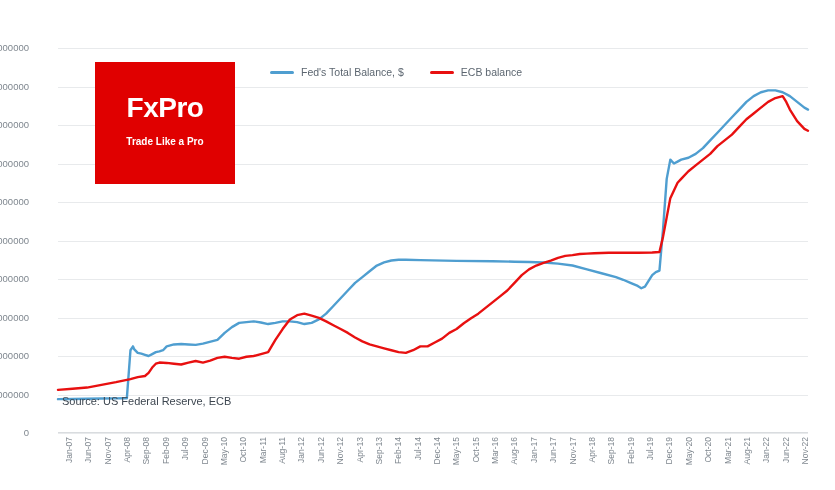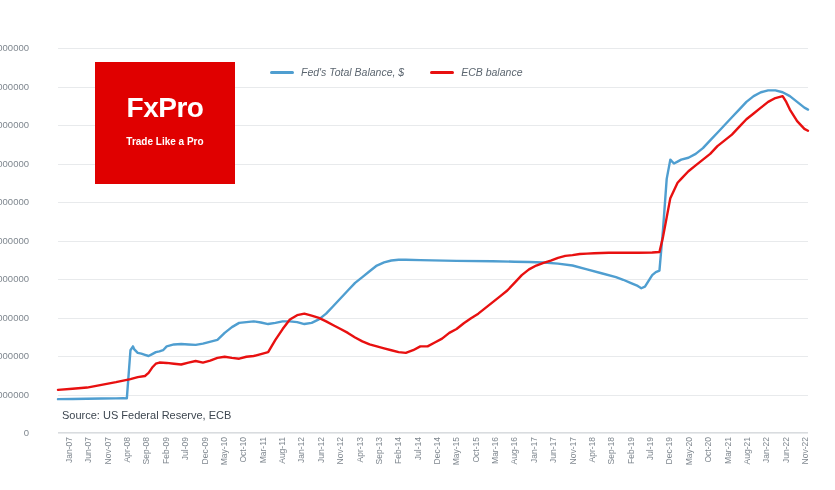--- a/index.html
+++ b/index.html
@@ -32,35 +32,35 @@
     transform-origin:left top;
     transform:rotate(-90deg) translateX(-100%);
     white-space:nowrap;
   }
   .legend{
     position:absolute;left:270px;top:66px;
     display:flex;align-items:center;gap:26px;
   }
   .legend-item{display:flex;align-items:center;gap:7px;}
   .legend-swatch{width:24px;height:3px;border-radius:2px;display:inline-block;}
-  .legend-label{font-size:10.5px;color:#5c6670;font-style:italic;}
+  .legend-label{font-size:10.5px;color:#5c6670;}
   .logo{
     position:absolute;left:95px;top:62px;width:140px;height:122px;
     background:#e00000;
   }
   .logo-text{
     position:absolute;left:0;top:30px;width:140px;text-align:center;
     color:#ffffff;font-size:28px;font-weight:bold;letter-spacing:-0.5px;
   }
   .logo-sub{
     position:absolute;left:0;top:74px;width:140px;text-align:center;
     color:#ffffff;font-size:10px;font-weight:bold;
   }
   .source{
-    position:absolute;left:62px;top:409px;
+    position:absolute;left:62px;top:395px;
     font-size:11px;color:#3d4650;
   }
   svg.series{position:absolute;left:0;top:0;overflow:visible;}
 </style>
 </head>
 <body>
 
 <div id="chart-root">
 
 

